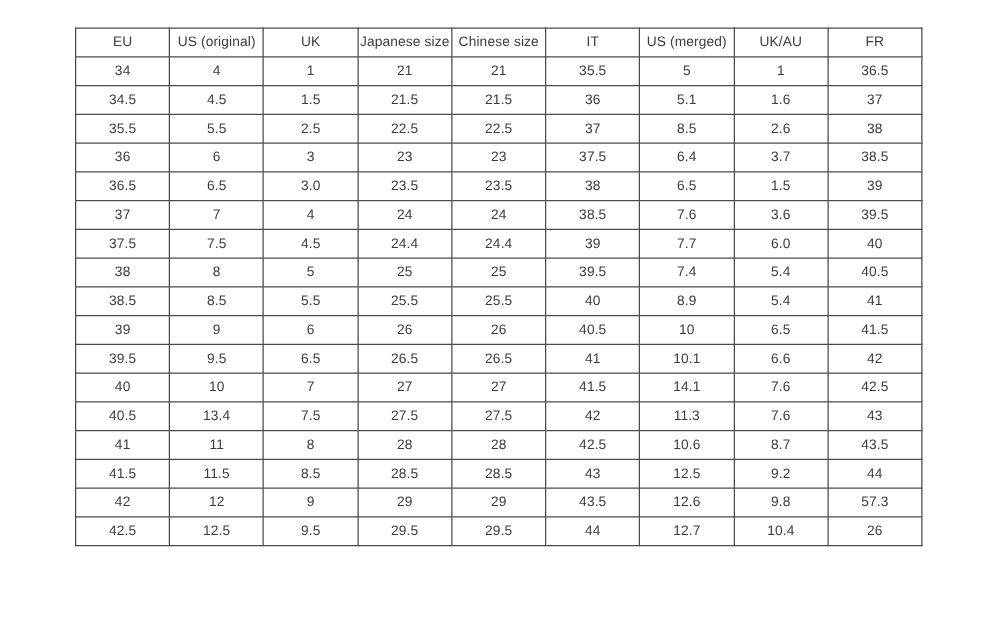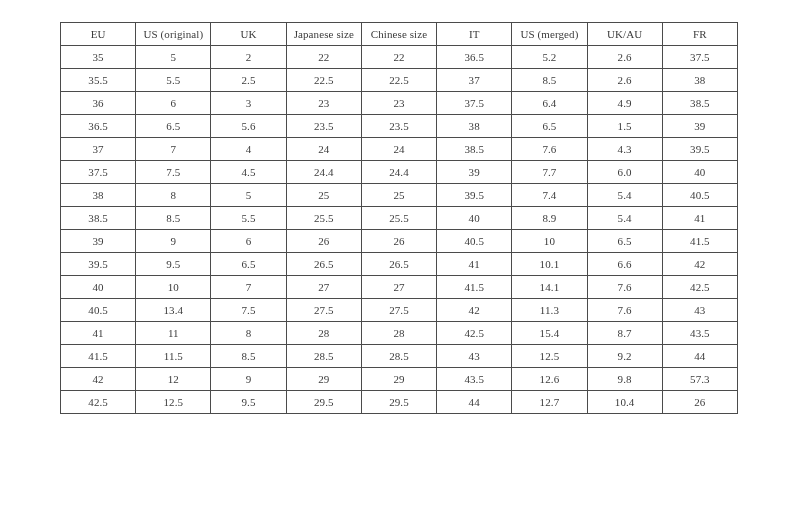--- a/index.html
+++ b/index.html
@@ -14,21 +14,20 @@
     position: absolute;
     left: 60px;
     top: 22px;
   }
   table.size-table {
     border-collapse: collapse;
     table-layout: fixed;
     width: 678px;
     height: 359px;
     background: var(--bg, #ffffff);
-    font-family: Liberation Serif, serif;
   }
   table.size-table th,
   table.size-table td {
     border: 1px solid var(--border, #4b4b4b);
     text-align: center;
     vertical-align: middle;
     font-size: 11px;
     font-weight: normal;
     color: var(--text, #3c3c3c);
     padding: 0;
@@ -51,72 +50,83 @@
           <th>Japanese size</th>
           <th>Chinese size</th>
           <th>IT</th>
           <th>US (merged)</th>
           <th>UK/AU</th>
           <th>FR</th>
         </tr>
     </thead>
     <tbody>
         <tr>
-          <td>35</td>
+          <td>34</td>
+          <td>4</td>
+          <td>1</td>
+          <td>21</td>
+          <td>21</td>
+          <td>35.5</td>
           <td>5</td>
-          <td>2</td>
-          <td>22</td>
-          <td>22</td>
+          <td>1</td>
           <td>36.5</td>
-          <td>5.2</td>
-          <td>2.6</td>
-          <td>37.5</td>
+        </tr>
+        <tr>
+          <td>34.5</td>
+          <td>4.5</td>
+          <td>1.5</td>
+          <td>21.5</td>
+          <td>21.5</td>
+          <td>36</td>
+          <td>5.1</td>
+          <td>1.6</td>
+          <td>37</td>
         </tr>
         <tr>
           <td>35.5</td>
           <td>5.5</td>
           <td>2.5</td>
           <td>22.5</td>
           <td>22.5</td>
           <td>37</td>
           <td>8.5</td>
           <td>2.6</td>
           <td>38</td>
         </tr>
         <tr>
           <td>36</td>
           <td>6</td>
           <td>3</td>
           <td>23</td>
           <td>23</td>
           <td>37.5</td>
           <td>6.4</td>
-          <td>4.9</td>
+          <td>3.7</td>
           <td>38.5</td>
         </tr>
         <tr>
           <td>36.5</td>
           <td>6.5</td>
-          <td>5.6</td>
+          <td>3.0</td>
           <td>23.5</td>
           <td>23.5</td>
           <td>38</td>
           <td>6.5</td>
           <td>1.5</td>
           <td>39</td>
         </tr>
         <tr>
           <td>37</td>
           <td>7</td>
           <td>4</td>
           <td>24</td>
           <td>24</td>
           <td>38.5</td>
           <td>7.6</td>
-          <td>4.3</td>
+          <td>3.6</td>
           <td>39.5</td>
         </tr>
         <tr>
           <td>37.5</td>
           <td>7.5</td>
           <td>4.5</td>
           <td>24.4</td>
           <td>24.4</td>
           <td>39</td>
           <td>7.7</td>
@@ -189,21 +199,21 @@
           <td>7.6</td>
           <td>43</td>
         </tr>
         <tr>
           <td>41</td>
           <td>11</td>
           <td>8</td>
           <td>28</td>
           <td>28</td>
           <td>42.5</td>
-          <td>15.4</td>
+          <td>10.6</td>
           <td>8.7</td>
           <td>43.5</td>
         </tr>
         <tr>
           <td>41.5</td>
           <td>11.5</td>
           <td>8.5</td>
           <td>28.5</td>
           <td>28.5</td>
           <td>43</td>

